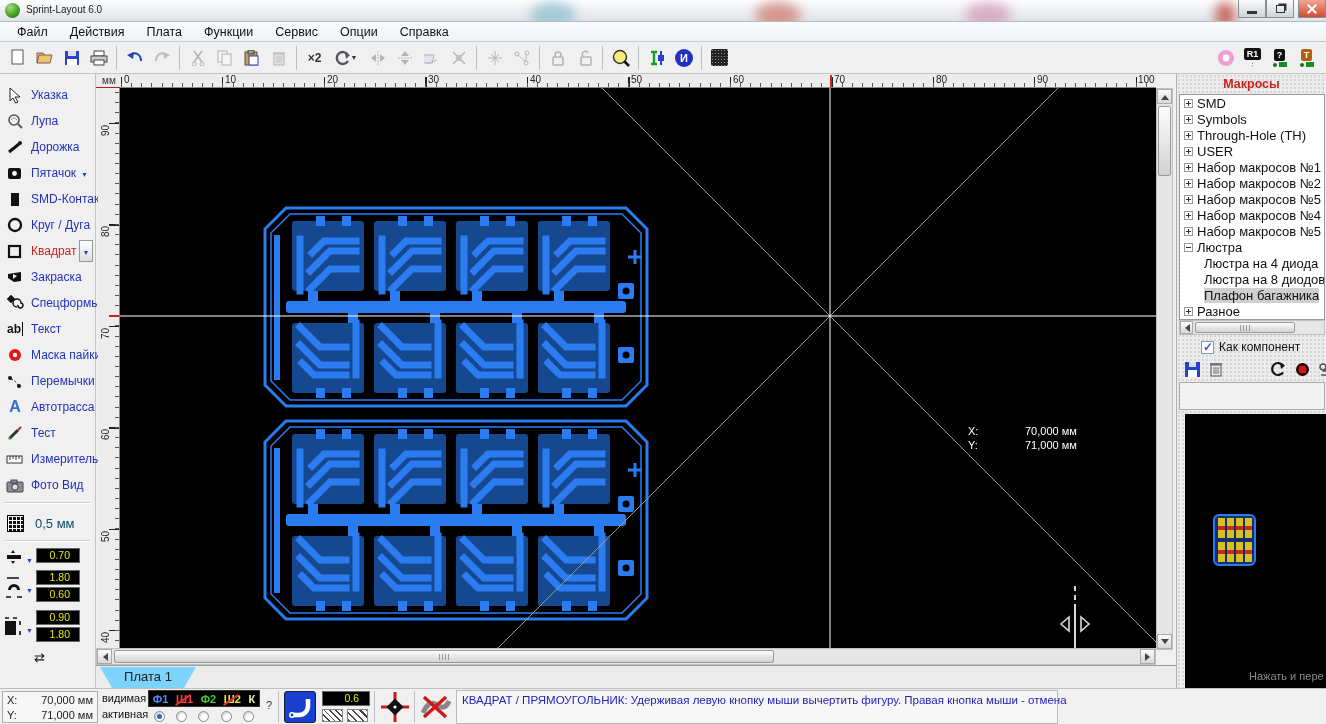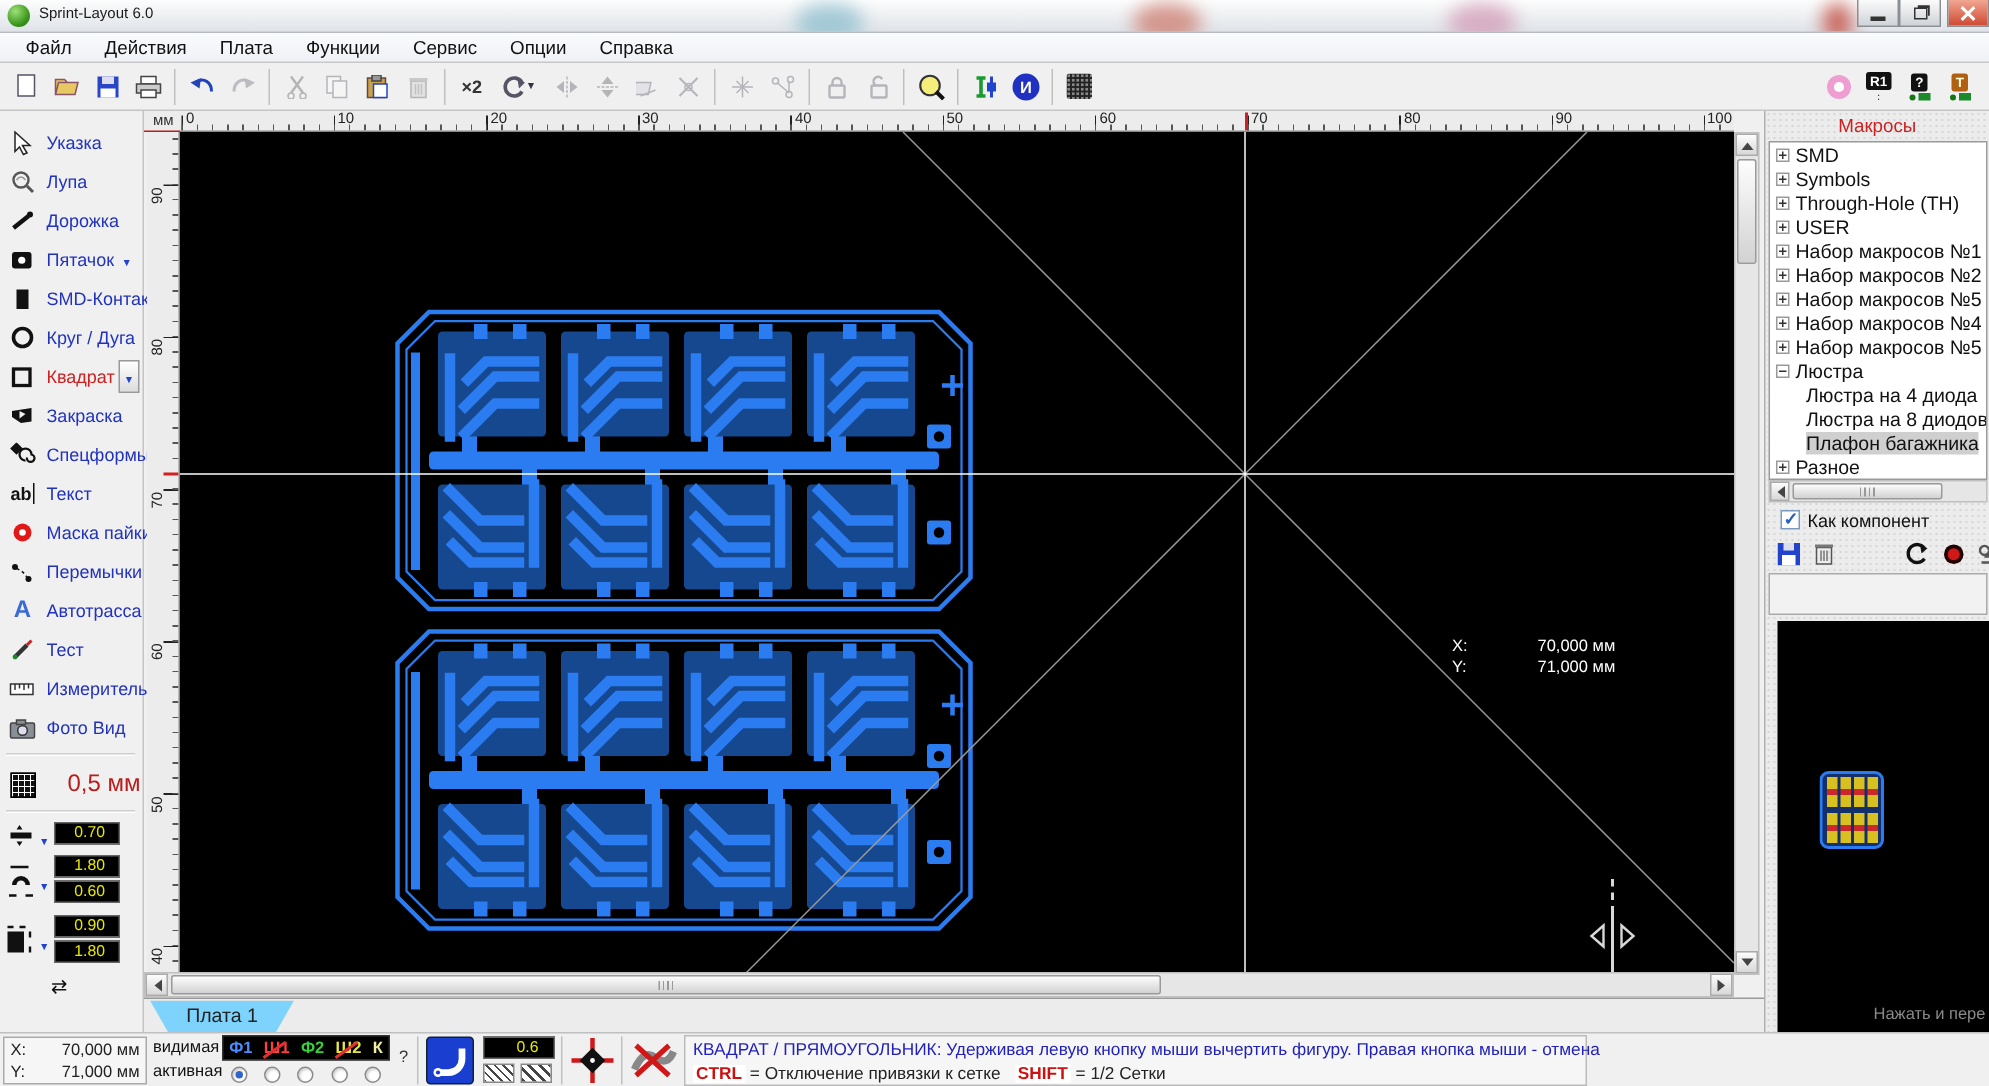--- a/index.html
+++ b/index.html
@@ -39,21 +39,21 @@
   .toolbox{left:0;top:74px;width:96px;height:614px;background:#f0f0f0;border-right:1px solid #c4c4c4}
   .tool-row{position:absolute;left:0;width:96px;height:26px;display:flex;align-items:center}
   .tool-ic{width:20px;height:18px;margin-left:5px;display:flex;align-items:center;justify-content:center;flex:none}
   .tool-lb{margin-left:6px;font-size:12px;color:#2233bb;white-space:nowrap}
   .tool-row.sel .tool-lb{color:#cc2222}
   .tool-row.sel .selbox{position:absolute;left:1px;top:1px;width:77px;height:24px;border:1px solid #555;background:#e9e9e9;box-shadow:inset 1px 1px 2px #fff;z-index:-1}
   .ddbtn{position:absolute;right:3px;width:14px;height:22px;border:1px solid #999;background:linear-gradient(#fff,#dcdcdc);display:flex;align-items:center;justify-content:center}
   .caret::after{content:"\25BC";font-size:7px;color:#2244cc}
   .hsep{position:absolute;left:4px;width:86px;height:1px;background:#cfcfcf;box-shadow:0 1px 0 #fff}
   .gridicon{width:17px;height:17px;background:#111;background-image:linear-gradient(#fff 1px,transparent 1px),linear-gradient(90deg,#fff 1px,transparent 1px);background-size:4px 4px;border:1px solid #000}
-  .grid-lb{font-size:16px;color:#b91c1c;margin-left:20px}
+  .grid-lb{font-size:13px;color:#0c4a6e;margin-left:10px}
   .valbox{position:absolute;left:36px;width:44px;height:15px;background:#000;border:1px solid #666;color:#e8e800;font-size:10.5px;text-align:right;padding-right:9px;line-height:13px}
   .wic{position:absolute;left:4px;width:20px;height:18px;display:flex;align-items:center;justify-content:center}
   .wcaret{position:absolute;left:26px;top:4px}
   .swap{position:absolute;left:34px;font-size:13px;color:#111}
 
   
   .corner{left:96px;top:74px;width:24px;height:14px;background:#ececec;border-bottom:1px solid #b91c1c;font-size:10px;color:#333;padding-left:6px;line-height:13px}
   .ruler-top{left:120px;top:74px;width:1036px;height:14px;background:#ececec;border-bottom:1px solid #888;overflow:hidden}
   .rt-min{position:absolute;bottom:0;left:1px;width:100%;height:4px;background:repeating-linear-gradient(90deg,#555 0 1px,transparent 1px 10.15px)}
   .rt-maj{position:absolute;bottom:0;left:1px;width:100%;height:10px;background:repeating-linear-gradient(90deg,#222 0 1px,transparent 1px 101.5px)}
@@ -77,30 +77,30 @@
   .tri.up{border-bottom:5px solid #444;margin-top:-3px}
   .tri.dn{border-top:5px solid #444;margin-bottom:-3px}
   .tri.lf{border-right:5px solid #444;margin-left:-3px}
   .tri.rt{border-left:5px solid #444;margin-right:-3px}
   .grip{width:10px;height:6px;background:repeating-linear-gradient(90deg,#999 0 1px,transparent 1px 3px)}
   .tabrow{left:96px;top:665px;width:1080px;height:23px;background:#ececec;border-top:1px solid #9a9a9a}
   .tab{position:absolute;left:4px;top:1px;width:96px;height:21px;background:#7dd3fc;clip-path:polygon(0 0,100% 0,calc(100% - 12px) 100%,12px 100%);text-align:center;font-size:13px;line-height:20px;filter:drop-shadow(0 0 1px #888)}
 
   
   .rpanel{left:1176px;top:74px;width:150px;height:614px;background:#ececec;border-left:1px solid #b0b0b0;background-image:radial-gradient(#d6d6d6 1px,transparent 1px);background-size:4px 4px;overflow:hidden}
-  .rp-title{position:absolute;left:0;top:3px;width:100%;text-align:center;font-weight:normal;font-size:12.5px;color:#cc2222}
+  .rp-title{position:absolute;left:0;top:3px;width:100%;text-align:center;font-weight:bold;font-size:12.5px;color:#cc2222}
   .treebox{position:absolute;left:2px;top:20px;width:146px;height:226px;background:#fff;border:1px solid #9a9a9a;overflow:hidden}
   .trow{position:relative;height:16px;display:flex;align-items:center;white-space:nowrap;font-size:13px;color:#111;padding-left:4px}
   .trow.child{padding-left:24px}
   .trow.sel .tlabel{background:#cfcfcf}
   .exp{width:9px;height:9px;border:1px solid #999;background:#fff;position:relative;margin-right:4px;flex:none}
   .exp::before{content:"";position:absolute;left:1px;right:1px;top:3px;height:1px;background:#333}
   .exp.plus::after{content:"";position:absolute;top:1px;bottom:1px;left:3px;width:1px;background:#333}
   .tree-hscroll{position:absolute;left:2px;top:246px;width:146px;height:15px;background:#e6e6e6;border:1px solid #c0c0c0}
-  .cbrow{position:absolute;left:10px;top:266px;display:flex;}
+  .cbrow{position:absolute;left:24px;top:266px;display:flex;align-items:center}
   .cb{width:13px;height:13px;border:1px solid #7a9ac0;background:#fff;position:relative;margin-right:5px}
   .cb::after{content:"\2713";position:absolute;left:1px;top:-2px;font-size:12px;font-weight:bold;color:#2b5fc0}
   .cb-lb{font-size:12px;color:#111}
   .mico{position:absolute;top:286px;width:18px;height:18px;display:flex;align-items:center;justify-content:center}
   .infobox{position:absolute;left:2px;top:308px;width:146px;height:28px;background:#f2f2f2;border:1px solid #aaa}
   .preview{position:absolute;left:8px;top:340px;width:142px;height:274px;background:#000;overflow:hidden}
   .pv-hint{position:absolute;left:64px;bottom:6px;font-size:11px;color:#8a8a8a;white-space:nowrap}
 
   
   .statusbar{left:0;top:688px;width:1326px;height:36px;background:#f0f0f0;border-top:1px solid #c0c0c0}
@@ -865,20 +865,14 @@
     </div>
   <div class="ssep" style="left:414px"></div>
   <div class="rubbtn">
       <svg width="34" height="32">
         <path d="M5,22 q6,-14 14,-8 q8,6 12,-4" fill="none" stroke="#888" stroke-width="5"></path>
         <path d="M6,6 L28,26 M28,6 L6,26" stroke="#d01818" stroke-width="3.4"></path>
       </svg>
     </div>
   <div class="hinttext">
     <div class="hint1">КВАДРАТ / ПРЯМОУГОЛЬНИК: Удерживая левую кнопку мыши вычертить фигуру. Правая кнопка мыши - отмена</div>
-    <div class="hint2">
-      <span class="kbd">CTRL</span>
-      <span>= Отключение привязки к сетке</span>&nbsp;&nbsp;
-      <span class="kbd">SHIFT</span>
-      <span>= 1/2 Сетки</span>
-    </div>
   </div>
 </div>
 
 </body></html>

